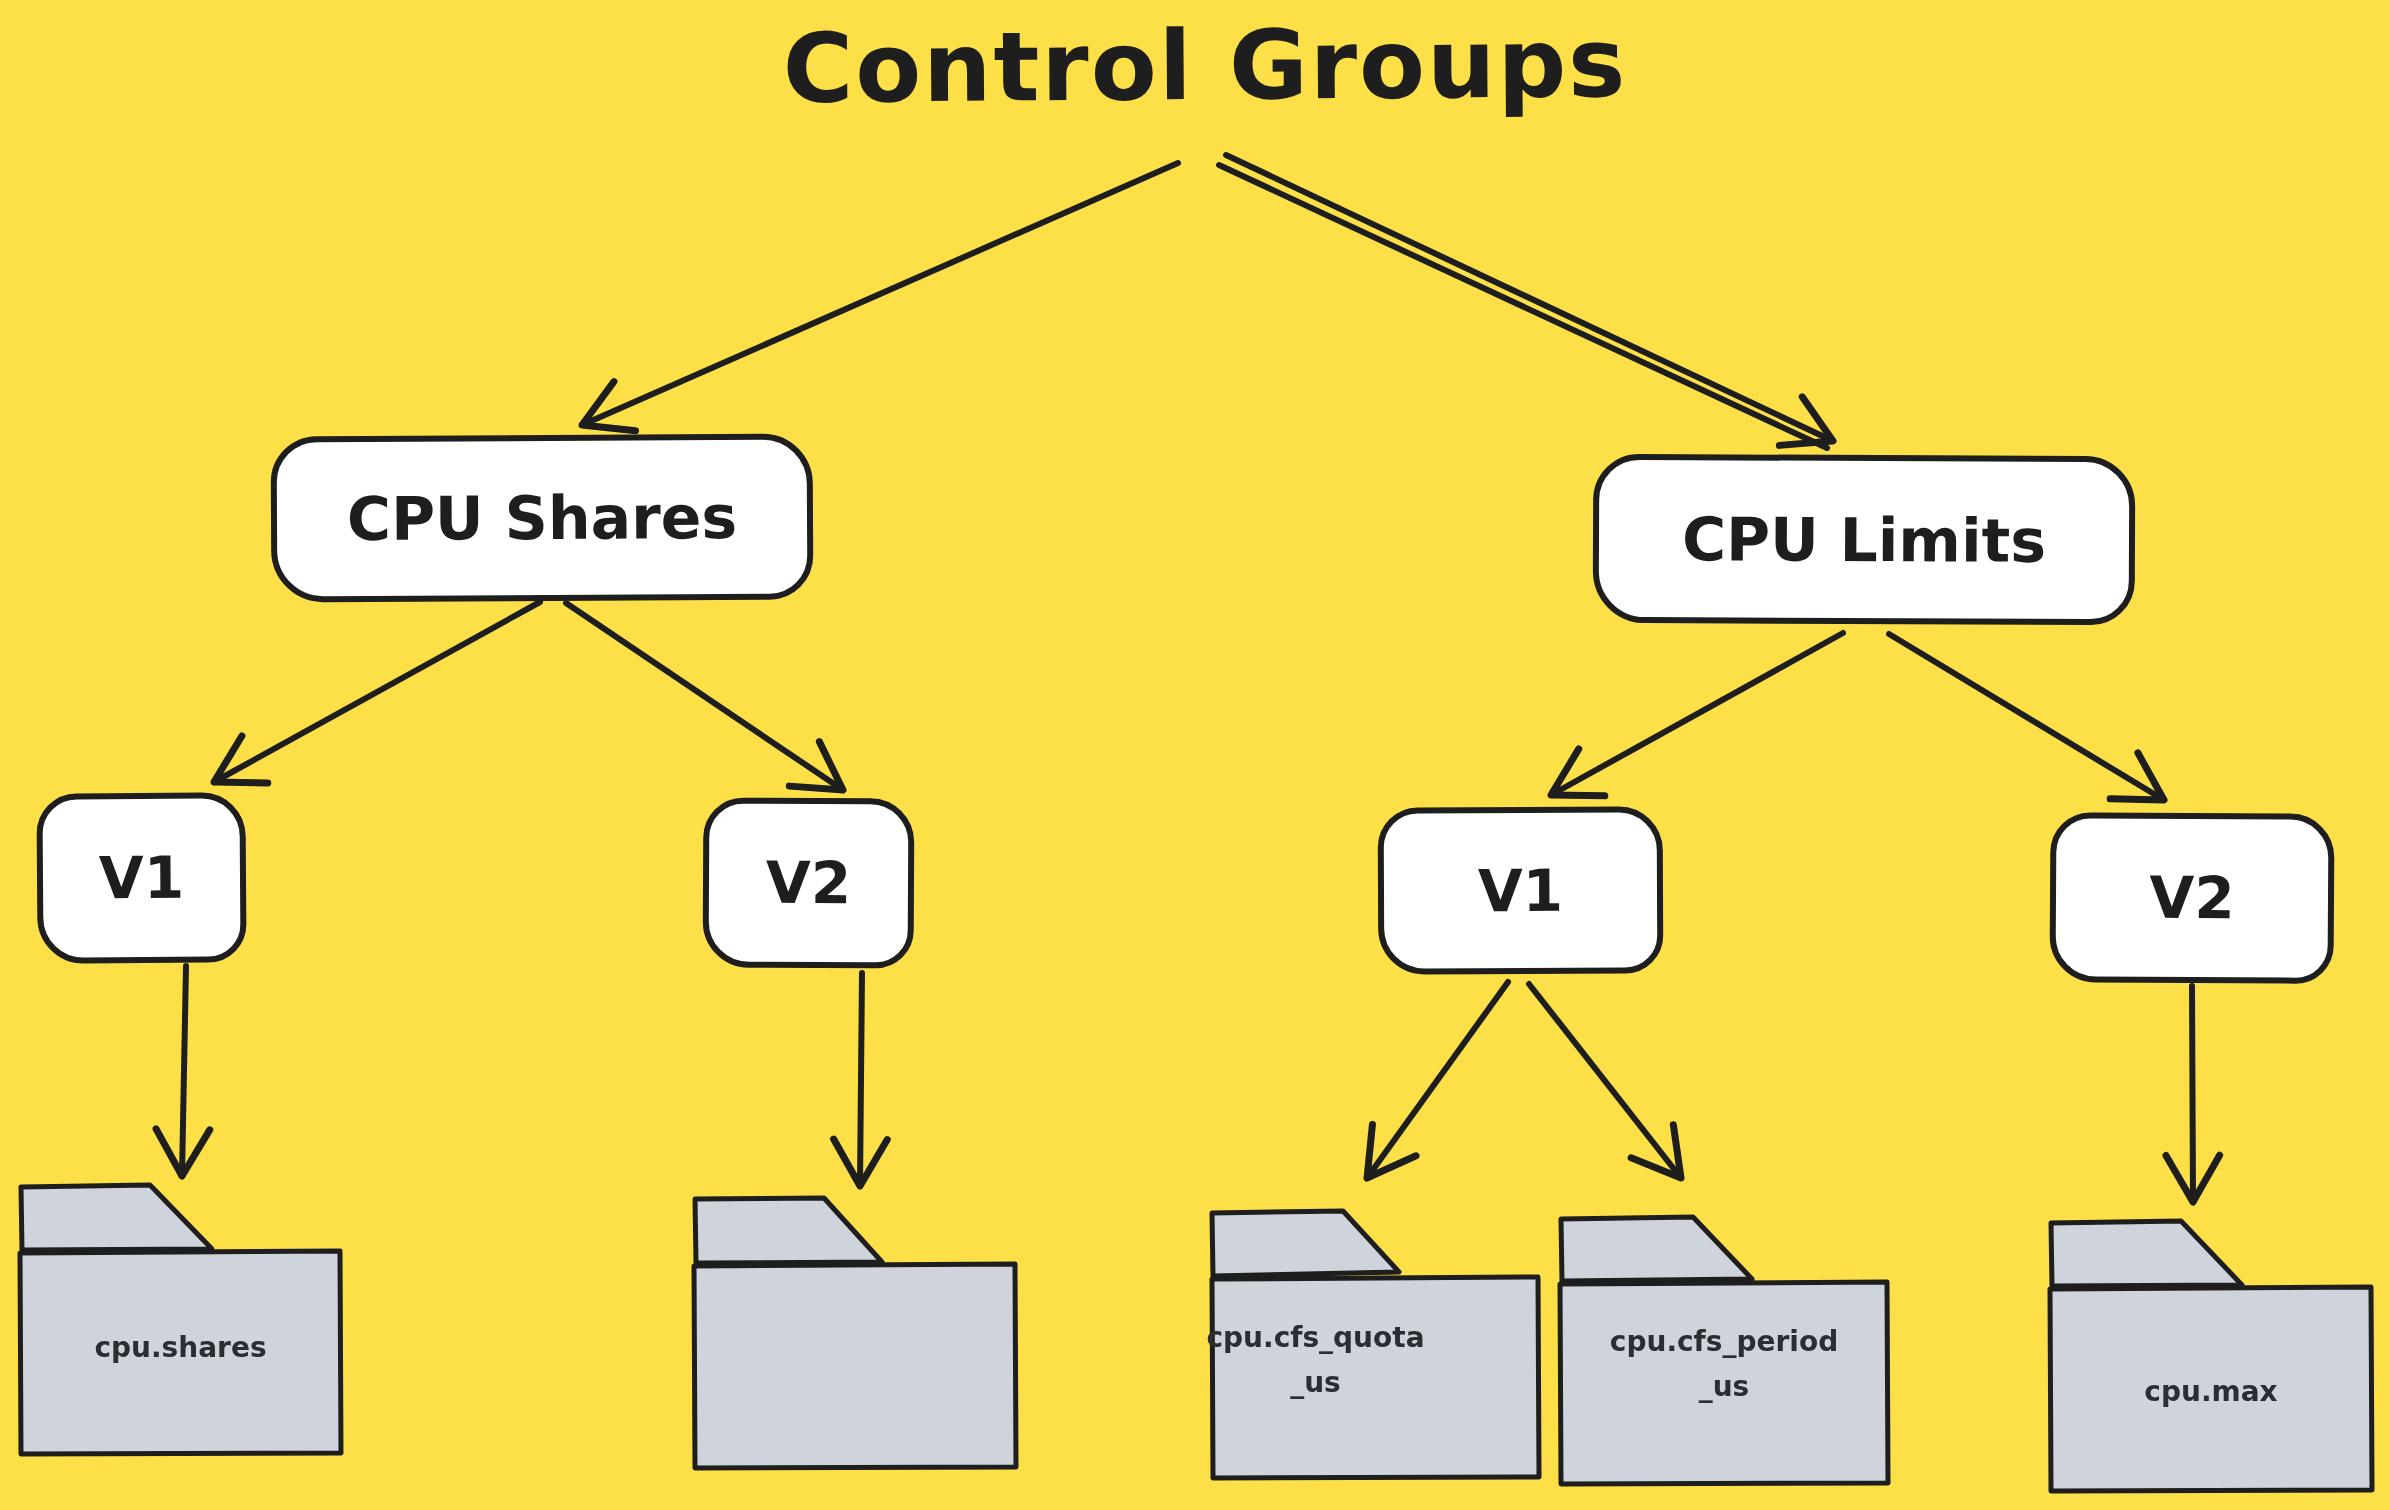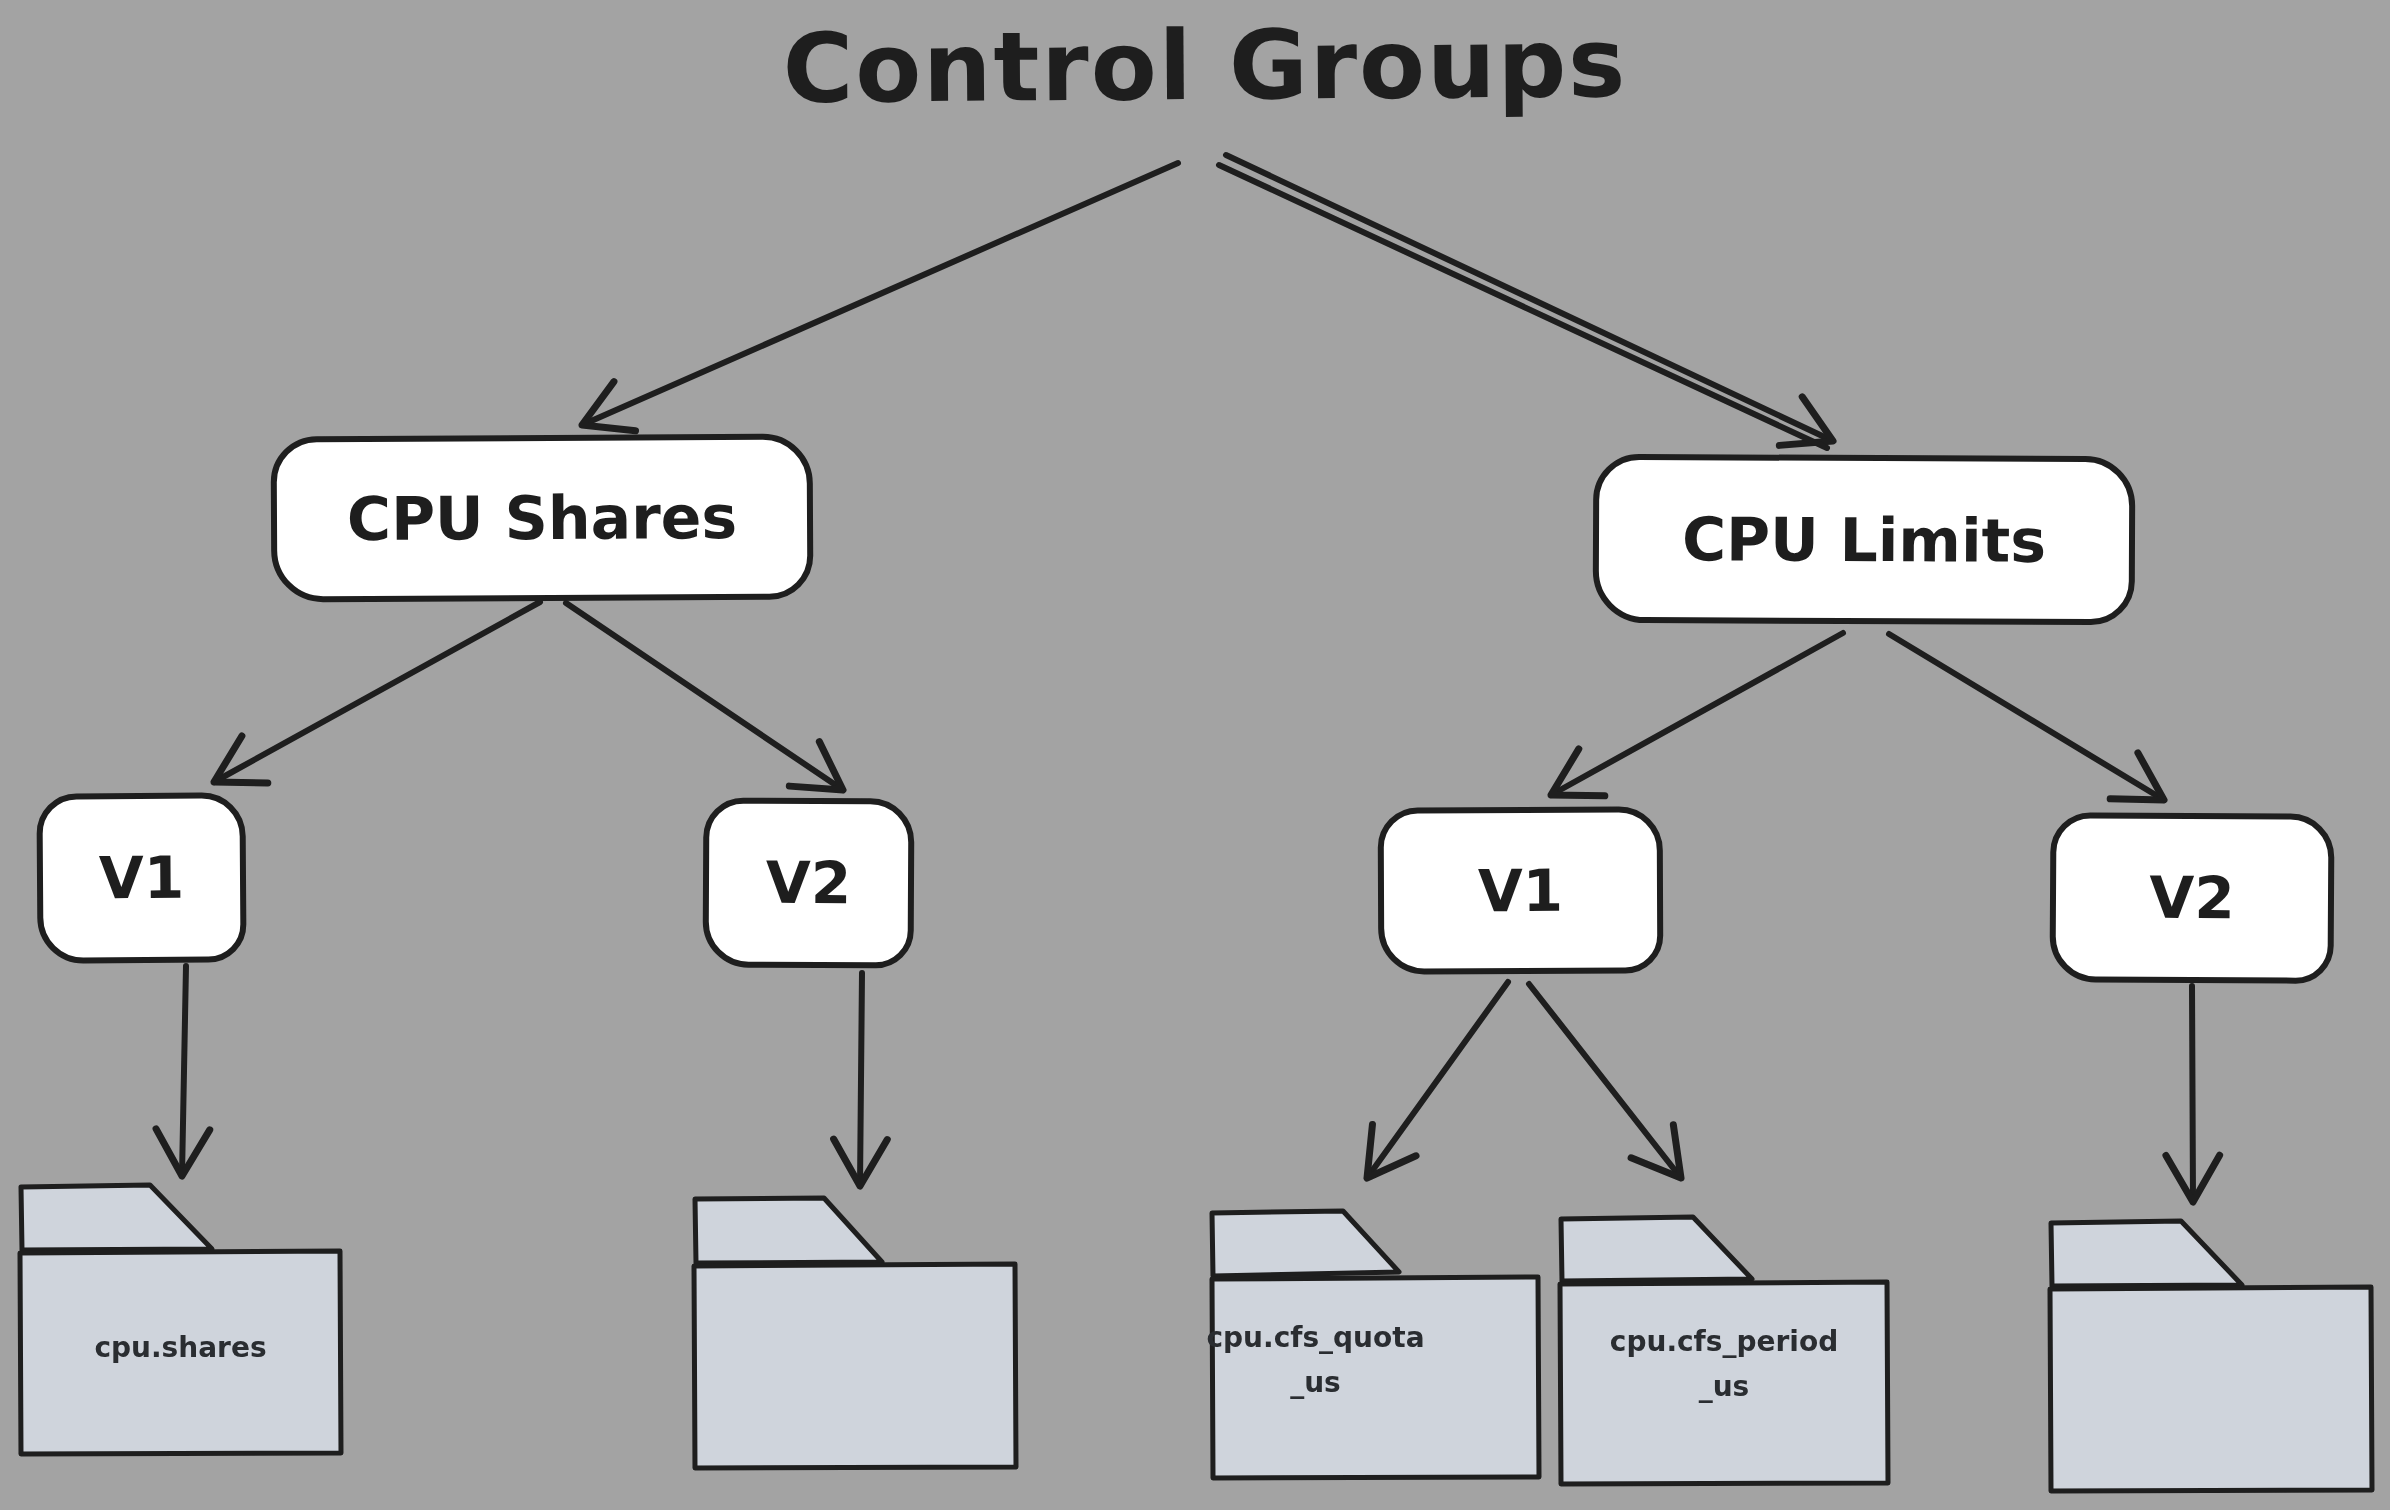--- a/index.html
+++ b/index.html
@@ -1,20 +1,20 @@
 <!DOCTYPE html>
 <html><head>
 <meta charset="utf-8">
 <style>
   html, body { margin: 0; padding: 0; background: #ffffff; }
   .canvas {
     position: relative;
     width: 2390px;
     height: 1510px;
-    background: #a3a3a3;
+    background: #fde047;
     font-family: "DejaVu Sans", sans-serif;
     color: #1e1e1e;
     overflow: hidden;
   }
   svg.layer {
     position: absolute;
     left: 0; top: 0;
     width: 2390px; height: 1510px;
   }
   .edge-line {
@@ -156,14 +156,15 @@
 
   <div class="folder-label" style="left:20px; top:1326px; width:321px;">cpu.shares</div>
 
 
   <div class="folder-label" style="left:1152px; top:1316px; width:327px;">cpu.cfs_quota
 _us</div>
 
   <div class="folder-label" style="left:1560px; top:1320px; width:328px;">cpu.cfs_period
 _us</div>
 
+  <div class="folder-label" style="left:2050px; top:1370px; width:322px;">cpu.max</div>
 
 </div>
 
 </body></html>

